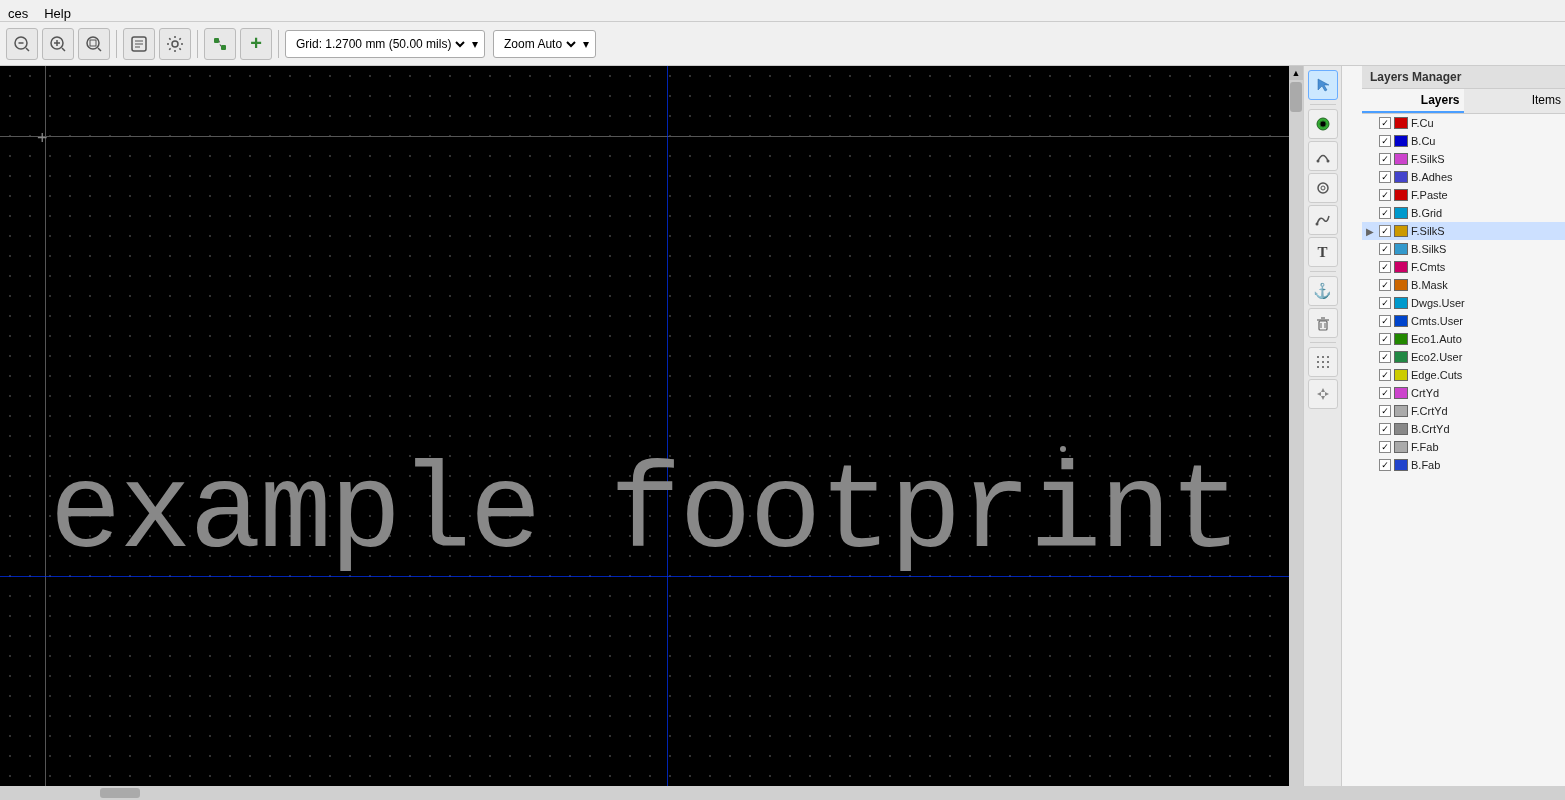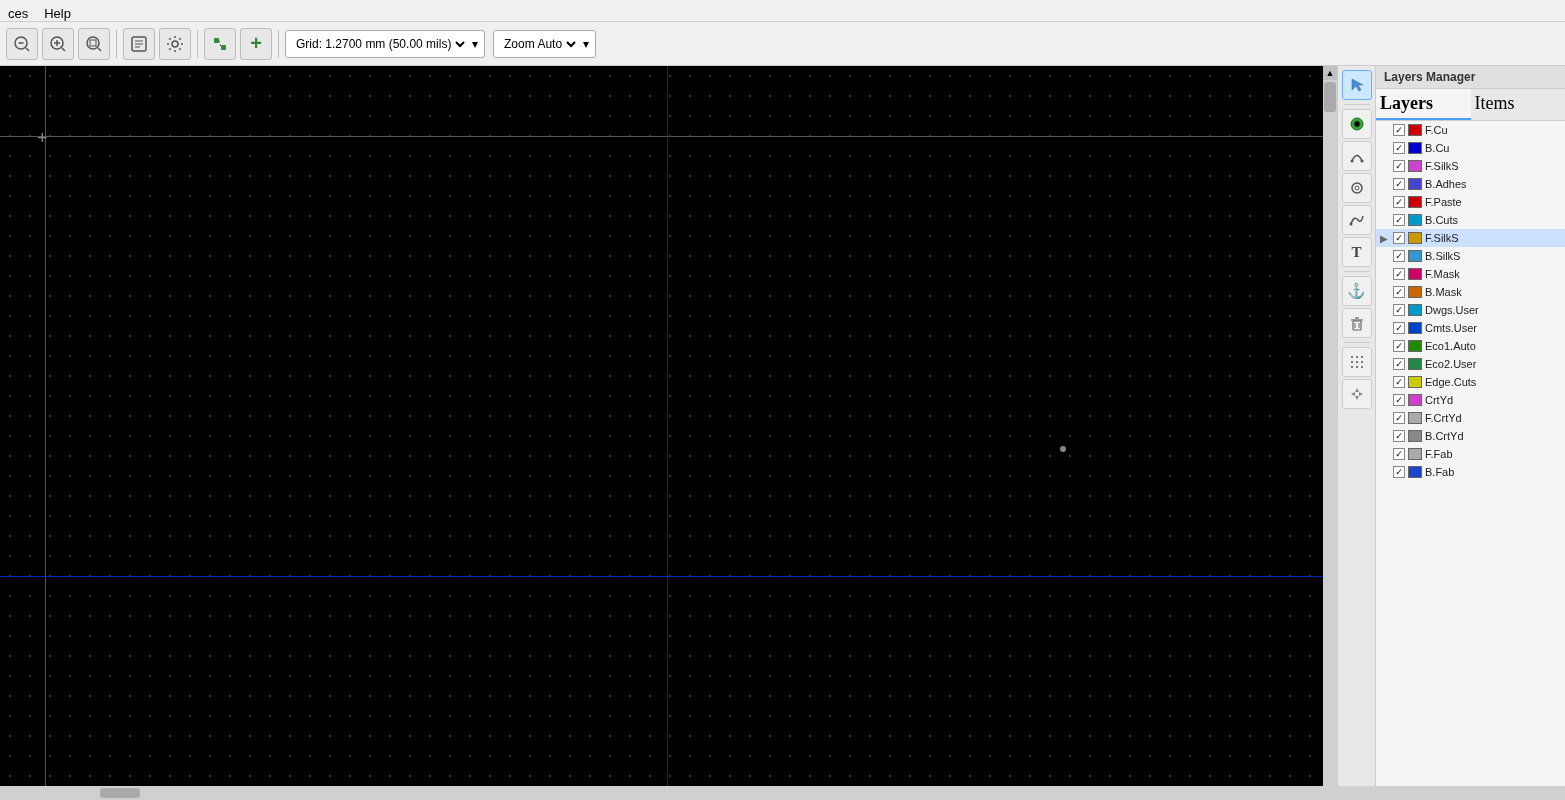--- a/index.html
+++ b/index.html
@@ -198,47 +198,47 @@
     }
     .tool-btn.active { background: #cce8ff; border-color: #6aadff; }
     .tool-separator {
       width: 26px; height: 1px;
       background: #ccc;
       margin: 2px 0;
     }
 
     
     #layers-manager {
-      width: 190px;
+      width: 224px;
       background: #f5f5f5;
       border-left: 1px solid #ccc;
       display: flex;
       flex-direction: column;
+      padding-left: 20px;
     }
     #layers-title {
       background: #e0e0e0;
       padding: 4px 8px;
       font-size: 12px;
       font-weight: bold;
       color: #333;
       border-bottom: 1px solid #ccc;
     }
     #layers-tabs {
       display: flex;
       background: #e8e8e8;
       border-bottom: 1px solid #ccc;
     }
     .layer-tab {
       flex: 1;
-      text-align: left;
+      text-align: right;
       padding: 4px;
-      font-size: 18px;
+      font-size: 12px;
       cursor: pointer;
       border-bottom: 2px solid transparent;
-      font-family: Liberation Serif, serif;
     }
     .layer-tab.active {
       background: #f5f5f5;
       border-bottom: 2px solid #4a9eff;
       font-weight: bold;
     }
     #layers-list {
       flex: 1;
       overflow-y: auto;
       font-size: 11px;
@@ -374,20 +374,21 @@
 
   <div id="canvas-area">
     <div class="canvas-grid"></div>
     <div class="crosshair-h"></div>
     <div class="crosshair-v"></div>
     <div class="blue-line-v"></div>
     <div class="blue-line-h"></div>
 
     <div style="position:absolute;top:63px;left:37px;color:#888;font-size:18px;line-height:1;">+</div>
     <div class="small-dot"></div>
+    <div class="canvas-text-main">example footprint</div>
   </div>
 
   <div id="right-panel">
 
     <div id="v-scrollbar">
       <div class="scroll-arrow">▲</div>
       <div class="scroll-thumb"></div>
     </div>
 
     <div id="tool-sidebar">
@@ -492,39 +493,39 @@
           <div class="layer-item">
             <span class="layer-arrow"></span>
             <div class="layer-checkbox" style="cursor: pointer;">✓</div>
             <div class="layer-color" style="background: rgb(204, 0, 0);"></div>
             <span class="layer-name">F.Paste</span>
           </div>
           <div class="layer-item">
             <span class="layer-arrow"></span>
             <div class="layer-checkbox" style="cursor: pointer;">✓</div>
             <div class="layer-color" style="background: rgb(0, 153, 204);"></div>
-            <span class="layer-name">B.Cuts</span>
+            <span class="layer-name">B.Grid</span>
           </div>
           <div class="layer-item selected">
             <span class="layer-arrow">▶</span>
             <div class="layer-checkbox" style="cursor: pointer;">✓</div>
             <div class="layer-color" style="background: rgb(204, 153, 0);"></div>
             <span class="layer-name">F.SilkS</span>
           </div>
           <div class="layer-item">
             <span class="layer-arrow"></span>
             <div class="layer-checkbox" style="cursor: pointer;">✓</div>
             <div class="layer-color" style="background: rgb(51, 153, 204);"></div>
             <span class="layer-name">B.SilkS</span>
           </div>
           <div class="layer-item">
             <span class="layer-arrow"></span>
             <div class="layer-checkbox" style="cursor: pointer;">✓</div>
             <div class="layer-color" style="background: rgb(204, 0, 102);"></div>
-            <span class="layer-name">F.Mask</span>
+            <span class="layer-name">F.Cmts</span>
           </div>
           <div class="layer-item">
             <span class="layer-arrow"></span>
             <div class="layer-checkbox" style="cursor: pointer;">✓</div>
             <div class="layer-color" style="background: rgb(204, 102, 0);"></div>
             <span class="layer-name">B.Mask</span>
           </div>
           <div class="layer-item">
             <span class="layer-arrow"></span>
             <div class="layer-checkbox" style="cursor: pointer;">✓</div>

